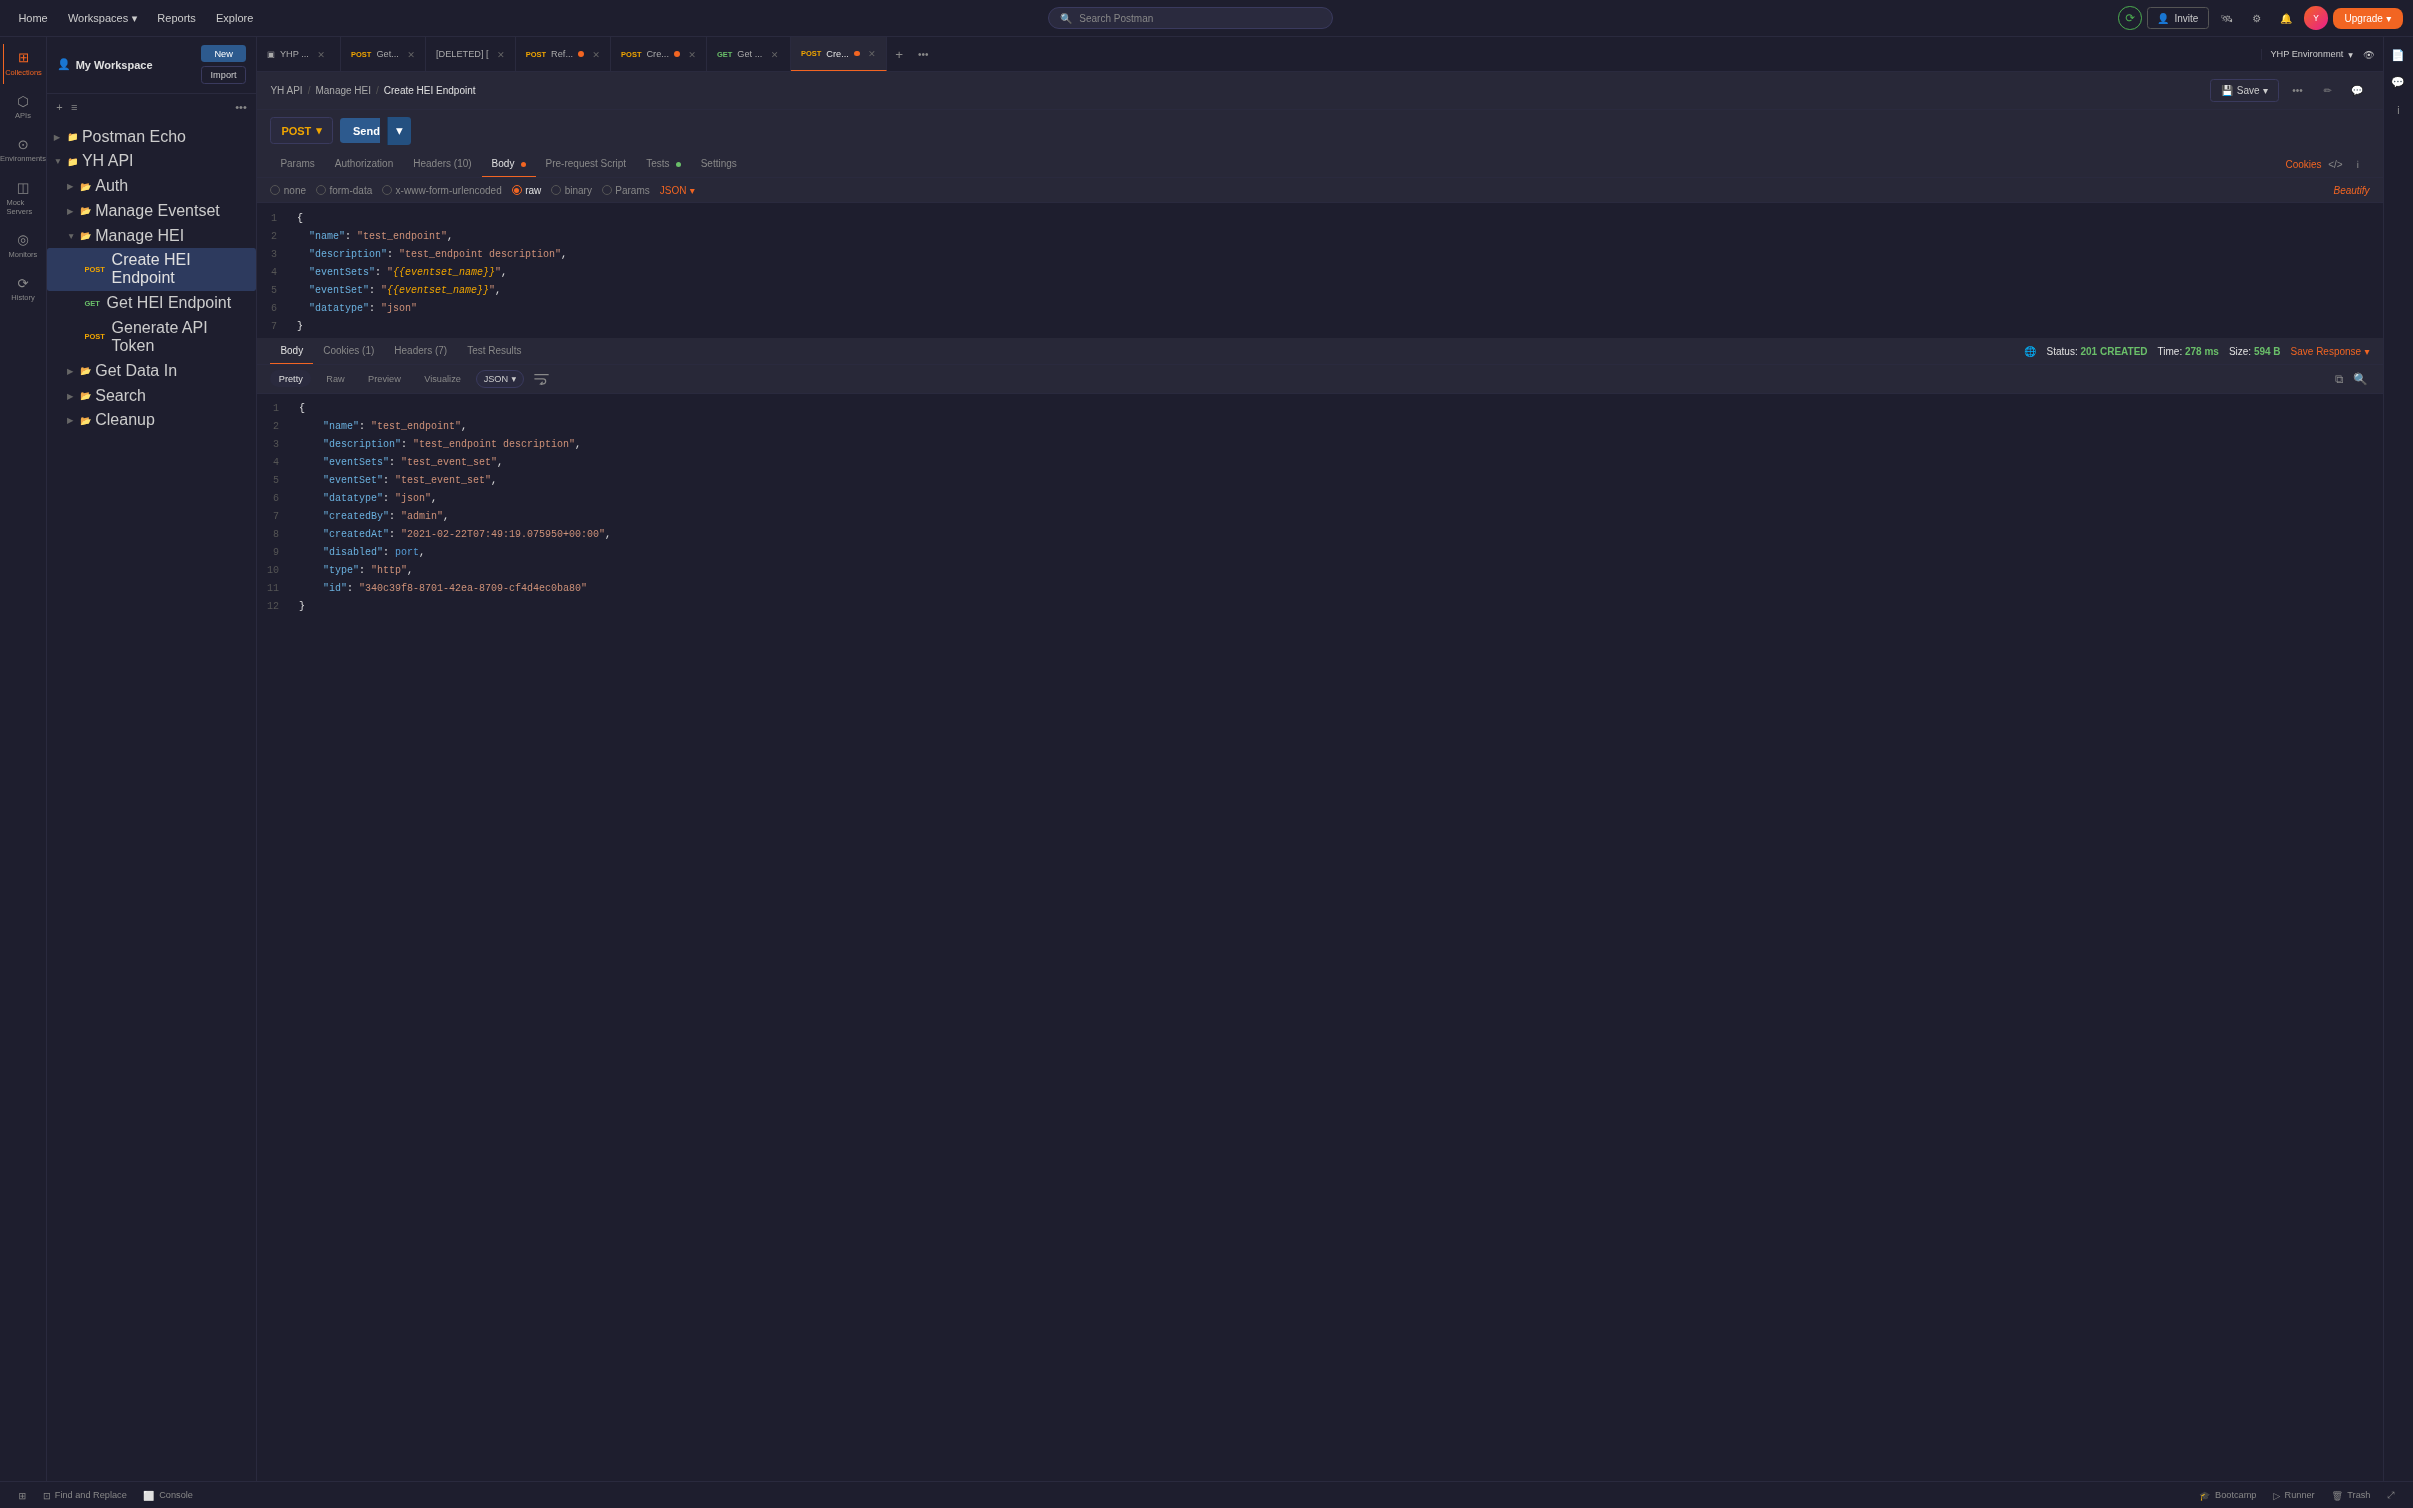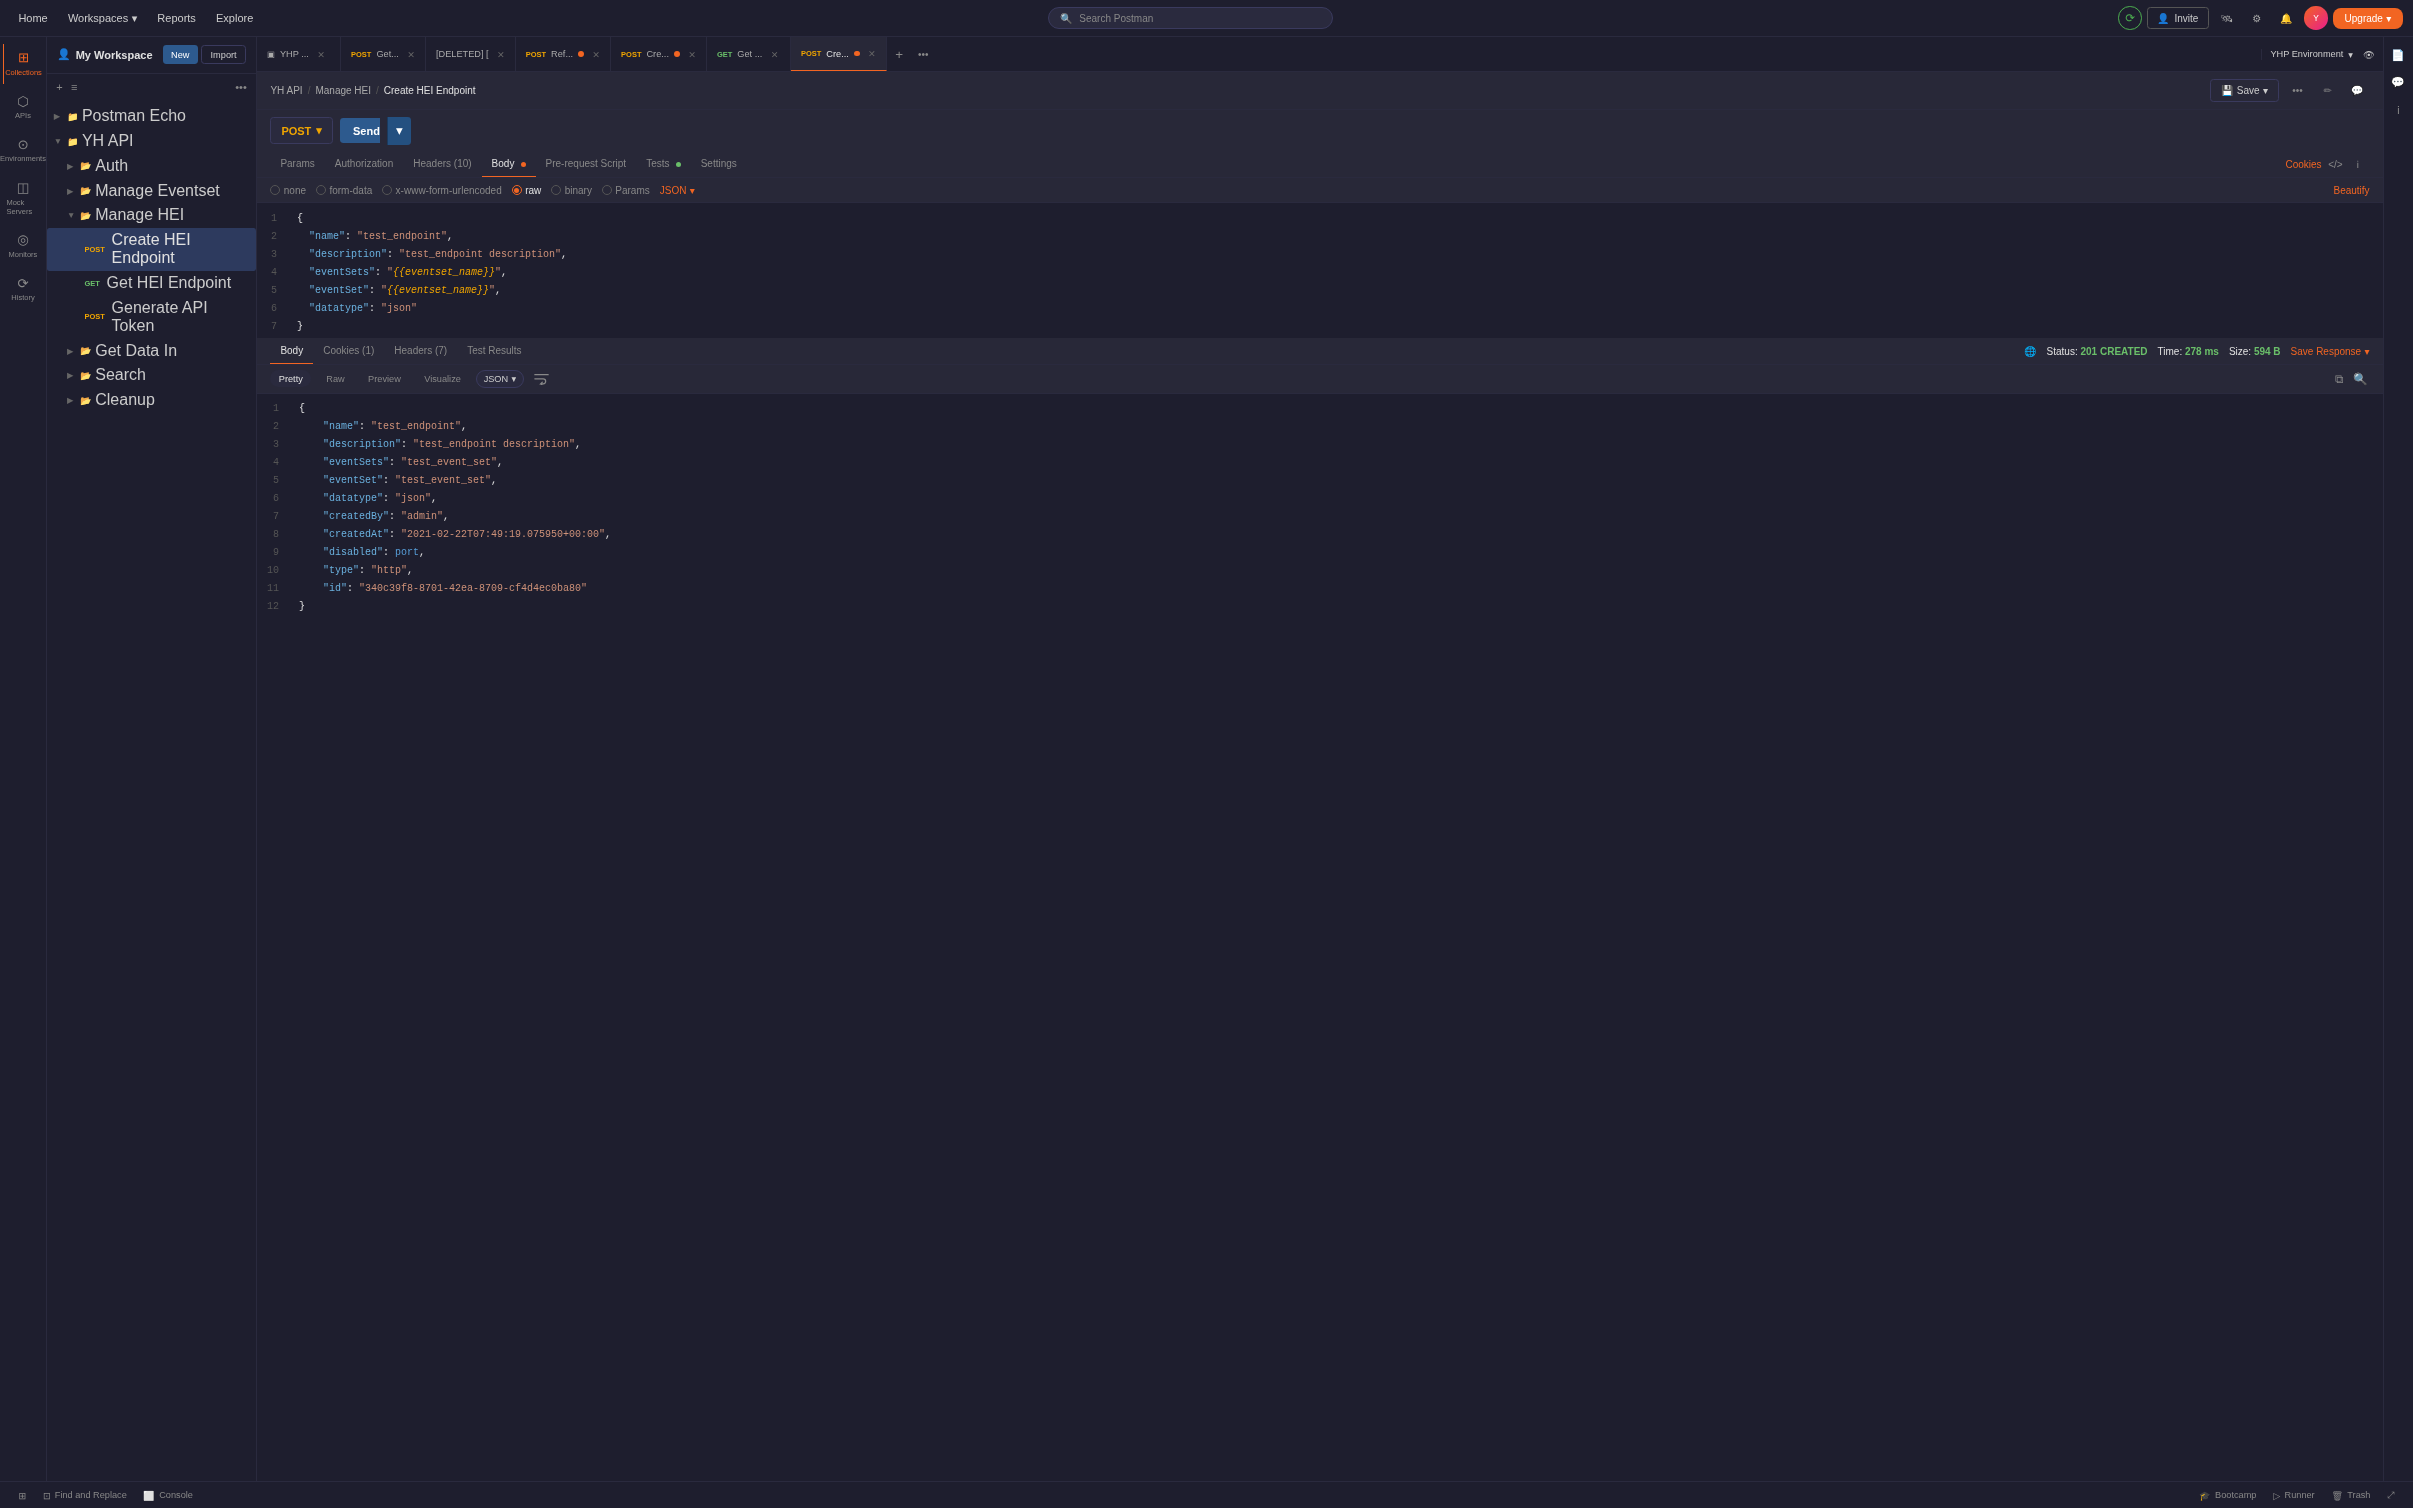--- a/index.html
+++ b/index.html
@@ -26,21 +26,21 @@
     .sidebar-icons { width: 47px; background: #1e1e2e; border-right: 0.8px solid #2a2a3e; display: flex; flex-direction: column; align-items: center; padding-top: 6.7px; gap: 3.4px; flex-shrink: 0; }
     .sidebar-icon-item { display: flex; flex-direction: column; align-items: center; padding: 6.7px 3.4px; cursor: pointer; border-radius: 5px; width: 40px; color: #888; gap: 2.5px; }
     .sidebar-icon-item.active { color: #f26522; border-left: 1.7px solid #f26522; border-radius: 0; }
     .sidebar-icon-item .icon-symbol { font-size: 13.4px; }
     .sidebar-icon-item .icon-label { font-size: 7.5px; text-align: left; }
 
     
     .left-panel { width: 210px; background: #1e1e2e; border-right: 0.8px solid #2a2a3e; display: flex; flex-direction: column; flex-shrink: 0; }
     .left-panel-header { display: flex; align-items: center; justify-content: space-between; padding: 8.4px 10px; border-bottom: 0.8px solid #2a2a3e; }
     .workspace-name { font-size: 11px; font-weight: 600; color: #e0e0e0; display: flex; align-items: center; gap: 5px; }
-    .panel-actions { display: flex; gap: 3.4px; }
+    .panel-actions { display: flex; gap: 3.4px; flex-direction: column; }
     .panel-btn { background: #2d5a8e; color: white; border: none; padding: 3.4px 8.4px; border-radius: 3.4px; cursor: pointer; font-size: 9.2px; }
     .panel-btn-secondary { background: transparent; border: 0.8px solid #3a3a5e; color: #ccc; padding: 3.4px 8.4px; border-radius: 3.4px; cursor: pointer; font-size: 9.2px; }
 
     .collections-toolbar { display: flex; align-items: center; padding: 5px 6.7px; gap: 3.4px; }
     .collections-toolbar-btn { background: none; border: none; color: #888; cursor: pointer; padding: 2.5px; border-radius: 2.5px; font-size: 11px; }
     .toolbar-spacer { flex: 1; }
 
     .tree-container { flex: 1; overflow-y: auto; padding: 3.4px 0; }
     .tree-item { display: flex; align-items: center; padding: 3.4px 6.7px; cursor: pointer; border-radius: 2.5px; gap: 3.4px; }
     .tree-item.selected { background: #2d3a5e; }
@@ -412,21 +412,21 @@
           <span>binary</span>
         </label>
         <label class="radio-item">
           <span class="radio-dot"></span>
           <span>Params</span>
         </label>
         <div class="json-select">
           <span>JSON</span>
           <span>▾</span>
         </div>
-        <div style="margin-left: auto;" class="beautify-link">Beautify</div>
+        <div style="margin-left: auto; font-style: italic;" class="beautify-link">Beautify</div>
       </div>
 
       <div class="code-editor" style="max-height: 134px; overflow: auto;">
         <div class="code-editor-inner">
           <div class="line-numbers">
             <div>1</div>
               <div>2</div>
               <div>3</div>
               <div>4</div>
               <div>5</div>

